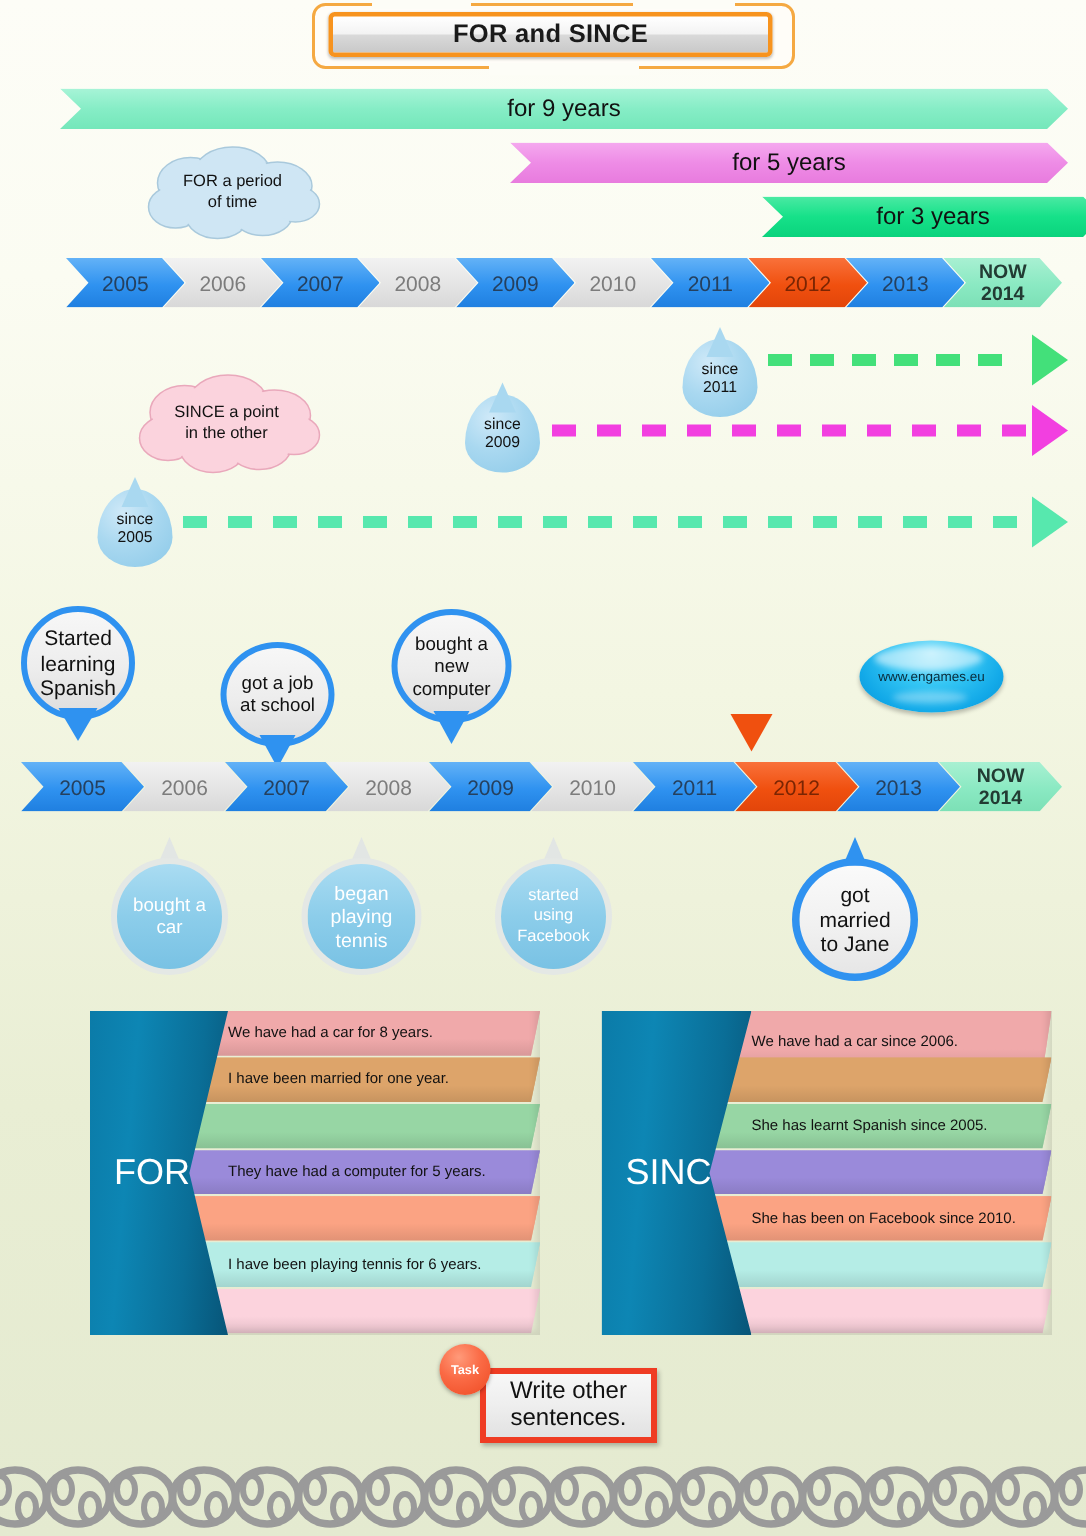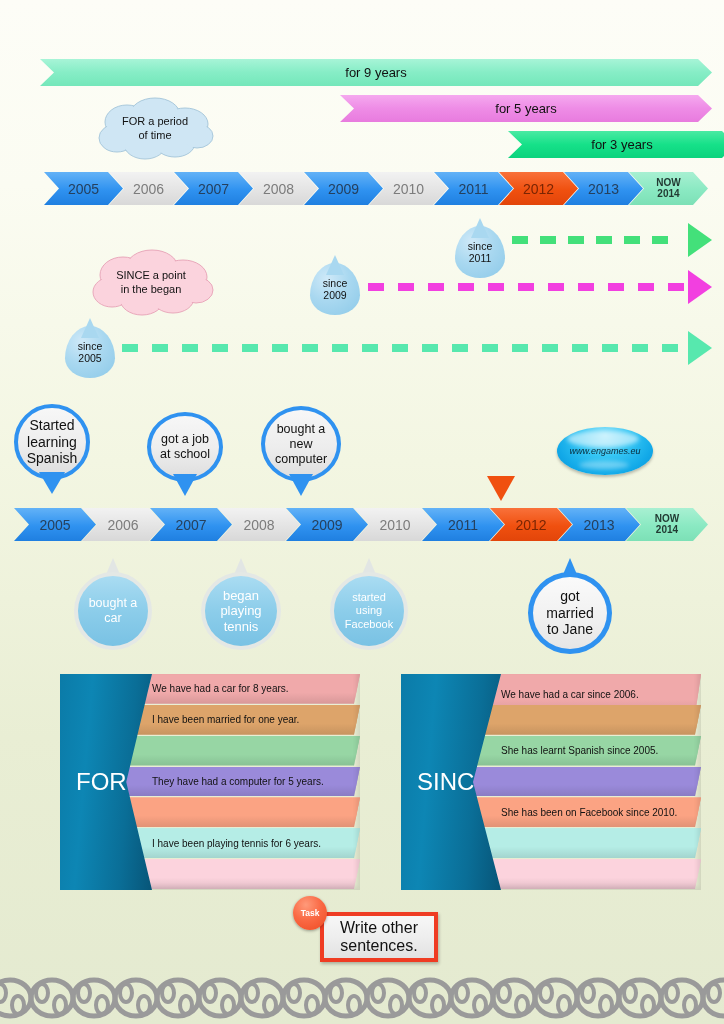--- a/index.html
+++ b/index.html
@@ -28,21 +28,21 @@
     box-shadow:0 1px 2px rgba(0,0,0,.25);
   }
   .title-inner span{font-size:17px;font-weight:bold;color:#1a1a1a;letter-spacing:.2px;}
 
   
   .band{
     height:27px;display:flex;align-items:center;justify-content:center;
     filter:drop-shadow(1px 2px 1px rgba(0,0,0,.22));
     clip-path:polygon(0 0, calc(100% - 14px) 0, 100% 50%, calc(100% - 14px) 100%, 0 100%, 14px 50%);
   }
-  .band span{font-size:13px;color:#111;}
+  .band span{font-size:16px;color:#111;}
 
   
   .cloud{position:absolute;}
   .cloud .txt{
     position:absolute;left:0;top:0;width:100%;height:100%;
     display:flex;align-items:center;justify-content:center;
     font-size:11px;color:#111;text-align:center;line-height:1.25;z-index:4;
   }
 
   
@@ -50,21 +50,21 @@
   .chev{
     position:absolute;top:0;height:33px;
     display:flex;align-items:center;justify-content:center;
     clip-path:polygon(0 0, calc(100% - 15px) 0, 100% 50%, calc(100% - 15px) 100%, 0 100%, 15px 50%);
     font-size:14px;color:#3b4250;
   }
   .chev.blue{background:linear-gradient(180deg,#63b2f7 0%,#2f92f0 55%,#1f7fe0 100%);color:#25405e;}
   .chev.grey{background:linear-gradient(180deg,#f2f2f2 0%,#e4e4e4 55%,#d8d8d8 100%);color:#7c7c7c;}
   .chev.orange{background:linear-gradient(180deg,#f9713a 0%,#f0500f 55%,#e2450a 100%);color:#7a2503;text-align:right;}
   .chev.mint{background:linear-gradient(180deg,#a8f0d2 0%,#8ae9c2 55%,#7ce0b6 100%);color:#2c4c42;}
-  .chev.mint .now{font-size:10px;line-height:1.08;text-align:center;font-weight:bold;color:#223b33;}
+  .chev.mint .now{font-size:13px;line-height:1.08;text-align:center;font-weight:bold;color:#223b33;}
 
   
   .drop{
     position:absolute;
     background:radial-gradient(circle at 34% 30%,#cfe9f8 0%,#a9d8f0 45%,#8cc9e8 100%);
     border-radius:50% 50% 50% 50% / 62% 62% 38% 38%;
     transform:rotate(0deg);
   }
   .drop::before{
     content:"";position:absolute;left:50%;top:-16%;transform:translateX(-50%);
@@ -151,20 +151,29 @@
   .taskbox span{font-size:16px;color:#111;text-align:center;line-height:1.15;}
 
   
   .botborder{position:absolute;left:0;bottom:0;width:724px;height:56px;overflow:hidden;}
 </style>
 </head>
 <body>
 
 <div id="stage">
 
+  <div class="abs title-wrap">
+    <div class="title-outer"></div>
+    <div class="title-notch" style="left:40px;top:-2px;width:66px;height:6px;"></div>
+    <div class="title-notch" style="left:214px;top:-2px;width:68px;height:6px;"></div>
+    <div class="title-notch" style="left:118px;top:40px;width:100px;height:8px;"></div>
+    <div class="title-inner">
+      <span>FOR and SINCE</span>
+    </div>
+  </div>
 
   <div class="abs band" style="left:40px;top:59px;width:672px;background:linear-gradient(180deg,#a7f4d7 0%,#86edc6 50%,#74e7ba 100%);">
     <span>for 9 years</span>
   </div>
 
   <div class="abs band" style="left:340px;top:95px;width:372px;background:linear-gradient(180deg,#f5a9ef 0%,#ee8ce6 50%,#e87bde 100%);">
     <span>for 5 years</span>
   </div>
 
   <div class="abs band" style="left:508px;top:131px;width:228px;background:linear-gradient(180deg,#4aeaa3 0%,#16e189 50%,#0ad37d 100%);">
@@ -252,21 +261,21 @@
         <ellipse cx="96" cy="29" rx="23" ry="16"></ellipse>
         <ellipse cx="25" cy="44" rx="18" ry="14"></ellipse>
         <ellipse cx="55" cy="51" rx="21" ry="15"></ellipse>
         <ellipse cx="86" cy="50" rx="20" ry="14"></ellipse>
         <ellipse cx="109" cy="42" rx="16" ry="12"></ellipse>
         <rect x="21" y="23" width="92" height="28"></rect>
       </g>
     </svg>
     <div class="txt" style="flex-direction:column;">
       <div>SINCE a point</div>
-      <div>in the began</div>
+      <div>in the other</div>
     </div>
   </div>
 
   <div class="drop" style="left:455px;top:226px;width:50px;height:52px;">
     <div class="dtxt">
       <div>since</div>
       <div>2011</div>
     </div>
   </div>
   <div class="dashline" id="dash-2011" style="left:512px;top:236px;width:200px;">
@@ -333,21 +342,21 @@
     <div class="ball" style="height:76px;background:linear-gradient(180deg,#f7f7f7 0%,#ededed 55%,#dedede 100%);border:4px solid #2f92f0;font-size:14px;color:#111;">
       <div>
         <div>Started</div>
         <div>learning</div>
         <div>Spanish</div>
       </div>
     </div>
     <div class="tail" style="top:68px;border-left:13px solid transparent;border-right:13px solid transparent;border-top:22px solid #2f92f0;"></div>
   </div>
 
-  <div class="pin" style="left:147px;top:412px;width:76px;height:82px;">
+  <div class="pin" style="left:147px;top:428px;width:76px;height:82px;">
     <div class="ball" style="height:70px;background:linear-gradient(180deg,#f7f7f7 0%,#ededed 55%,#dedede 100%);border:4px solid #2f92f0;font-size:12.5px;color:#111;">
       <div>
         <div>got a job</div>
         <div>at school</div>
       </div>
     </div>
     <div class="tail" style="top:62px;border-left:12px solid transparent;border-right:12px solid transparent;border-top:22px solid #2f92f0;"></div>
   </div>
 
   <div class="pin" style="left:261px;top:406px;width:80px;height:88px;">
@@ -358,21 +367,21 @@
         <div>computer</div>
       </div>
     </div>
     <div class="tail" style="top:68px;border-left:12px solid transparent;border-right:12px solid transparent;border-top:22px solid #2f92f0;"></div>
   </div>
 
   <div class="pin" style="left:459px;top:406px;width:84px;height:94px;">
     <div class="tail" style="top:70px;border-left:14px solid transparent;border-right:14px solid transparent;border-top:25px solid #f0500f;"></div>
   </div>
 
-  <div class="logo" style="left:557px;top:427px;width:96px;height:48px;font-style:italic;">
+  <div class="logo" style="left:573px;top:427px;width:96px;height:48px;">
     <div class="glo" style="left:10px;top:4px;width:72px;height:16px;"></div>
     <div class="glo" style="left:22px;top:34px;width:50px;height:8px;opacity:.6;"></div>
     <span>www.engames.eu</span>
   </div>
 
   <div class="tl" id="tl-bottom" style="left:14px;top:508px;width:694px;">
       <div class="chev blue" style="left: 0px; width: 82px; z-index: 10;">
         <span>2005</span>
       </div>
       <div class="chev grey" style="left: 68px; width: 82px; z-index: 9;">

